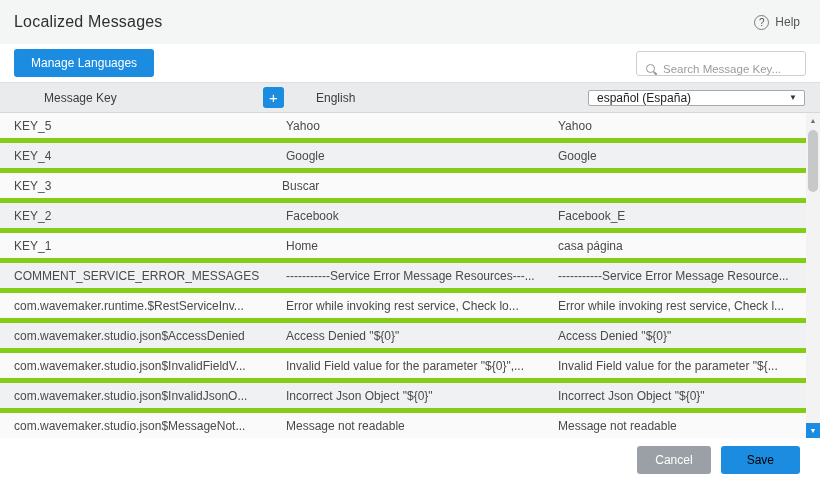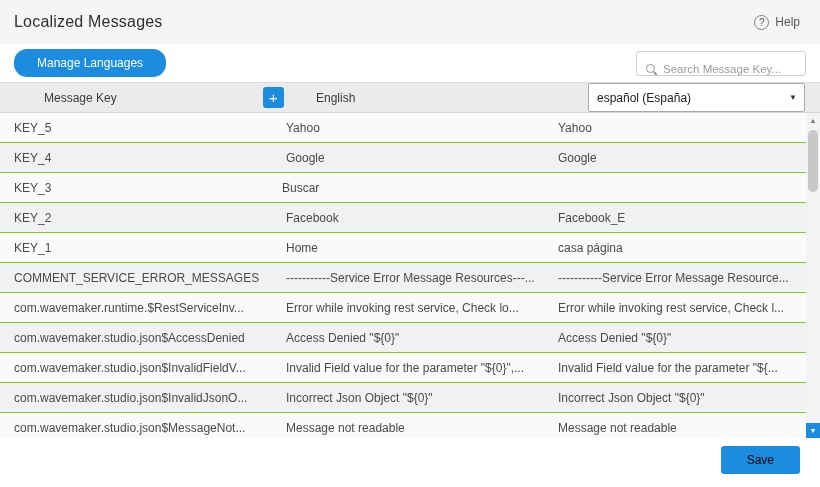--- a/index.html
+++ b/index.html
@@ -32,21 +32,21 @@
     font-size:10px; color:#555;
   }
 
   
   .toolbar {
     height:38px; background:#fff;
     display:flex; align-items:center; justify-content:space-between;
     padding:0 14px;
   }
   .btn { border:none; border-radius:3px; cursor:pointer; font-family:inherit; }
-  .btn-blue { background:var(--accent); color:#fff; font-size:12px; padding:7px 23px;border-radius:13px; }
+  .btn-blue { background:var(--accent); color:#fff; font-size:12px; padding:7px 17px; }
   .search-box {
     width:170px; height:25px; background:#fff;
     border:1px solid #cfcfcf; border-radius:3px;
     display:flex; align-items:flex-end; gap:6px; padding:0 8px;
   }
   .search-box input {
     border:none; outline:none; flex:1; min-width:0;
     font-size:11.5px; color:#333; font-family:inherit; background:transparent;
   }
   .search-box input::placeholder { color:#9b9b9b; }
@@ -69,31 +69,31 @@
   }
   .h-key { width:272px; display:flex; align-items:center; justify-content:space-between; padding:0 18px 0 14px;margin-left:30px; }
   .h-eng { width:276px; padding-left:14px; }
   .h-lang { flex:1; padding:0 15px 0 10px; }
   .plus-btn {
     width:21px; height:21px; background:var(--accent); color:#fff;
     border:none; border-radius:3px; font-size:15px; line-height:1;
     display:flex; align-items:center; justify-content:center; cursor:pointer;
   }
   .lang-select {
-    height:29px; background:#fff; border:1px solid #a9a9a9; border-radius:2px;
+    height:16px; background:#fff; border:1px solid #a9a9a9; border-radius:2px;
     display:flex; align-items:center; justify-content:space-between;
     padding:0 7px 0 8px; font-size:12px; color:#222; cursor:pointer;
   }
   .lang-arrow { font-size:8px; color:#333; }
 
   
   .grid-body { height:325px; position:relative; overflow:hidden; background:#fff; }
   .trow {
     width:806px; height:30px; display:flex; align-items:center;
-    background:var(--row); border-bottom:1px solid #84cc16;
+    background:var(--row); border-bottom:5px solid #84cc16;
     font-size:12px; color:#4a4a4a;
   }
   .trow.alt { background:var(--row-alt);justify-content:center; }
   .tcell { white-space:nowrap; overflow:hidden; }
   .tcell.key { width:272px; padding:0 10px 0 14px; }
   .tcell.english { width:276px; padding:0 10px 0 14px; }
   .tcell.translation { flex:1; padding:0 8px 0 10px; }
 
   
   .scrollbar {
@@ -211,14 +211,15 @@
       </div>
     </div>
   <div class="scrollbar">
     <div class="sb-btn">▲</div>
     <div class="sb-thumb"></div>
     <div class="sb-btn down">▼</div>
   </div>
 </div>
 
 <div class="footer">
+  <button class="btn btn-cancel">Cancel</button>
   <button class="btn btn-save">Save</button>
 </div>
 
 </body></html>

